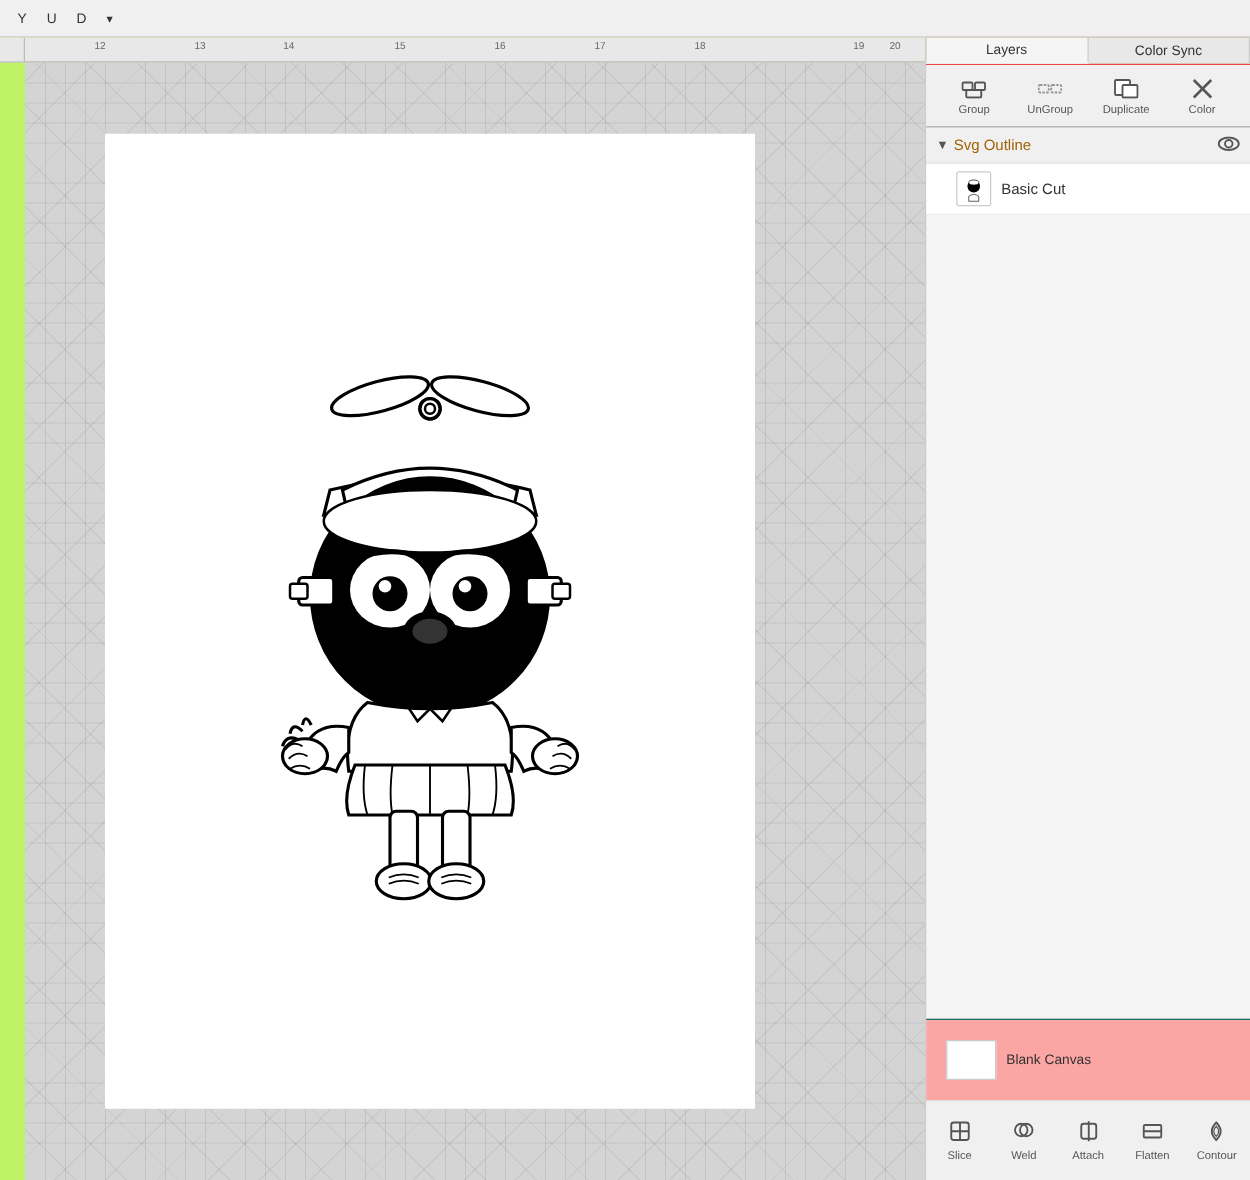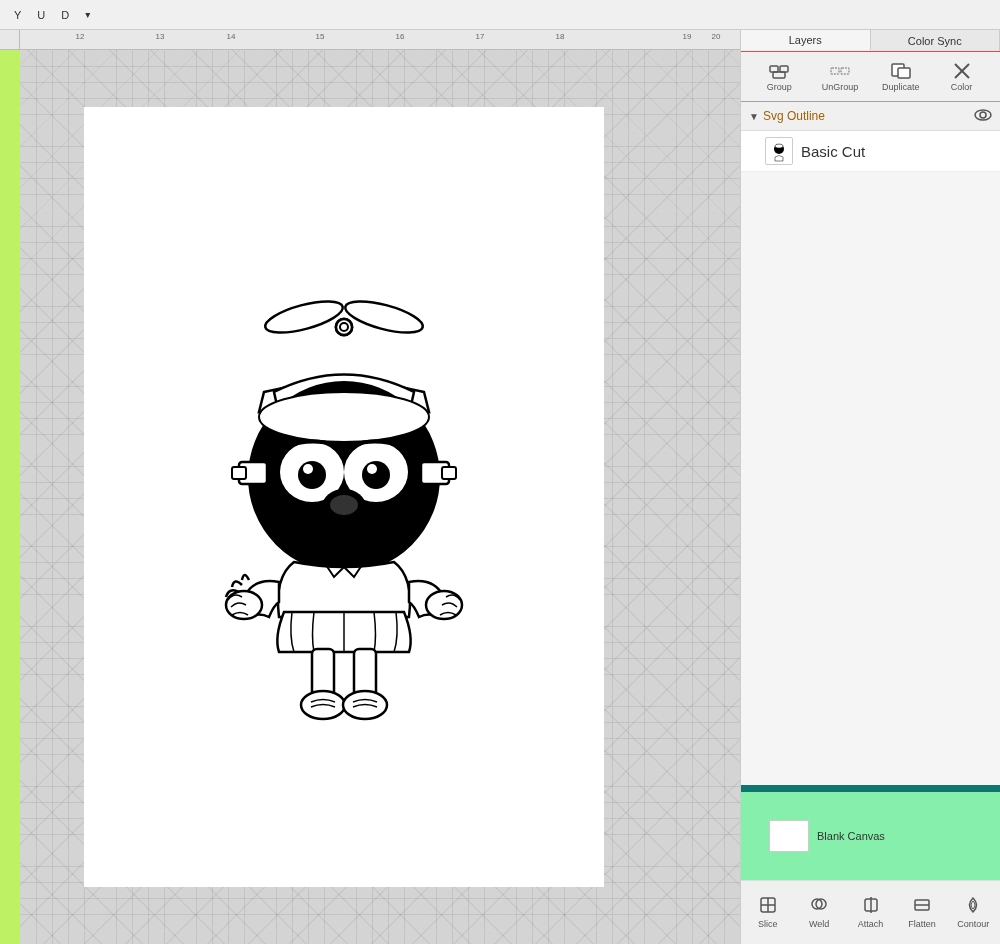--- a/index.html
+++ b/index.html
@@ -234,29 +234,29 @@
       border: 1px solid #ccc;
       background: white;
       border-radius: 2px;
       display: flex;
       align-items: center;
       justify-content: center;
       overflow: hidden;
       flex-shrink: 0;
     }
     .layer-name {
-      font-size: 15px;
+      font-size: 12px;
       color: #333;
     }
 
     
     .blank-canvas-section {
-      padding: 24px;
-      border-top: 7px solid #0f766e;
-      background: #86efac;
+      padding: 12px;
+      border-top: 1px solid #0f766e;
+      background: #fca5a5;
     }
     .blank-canvas-item {
       display: flex;
       align-items: center;
       gap: 8px;
       padding: 4px;
       cursor: pointer;
     }
     .blank-canvas-thumb {
       width: 40px;

